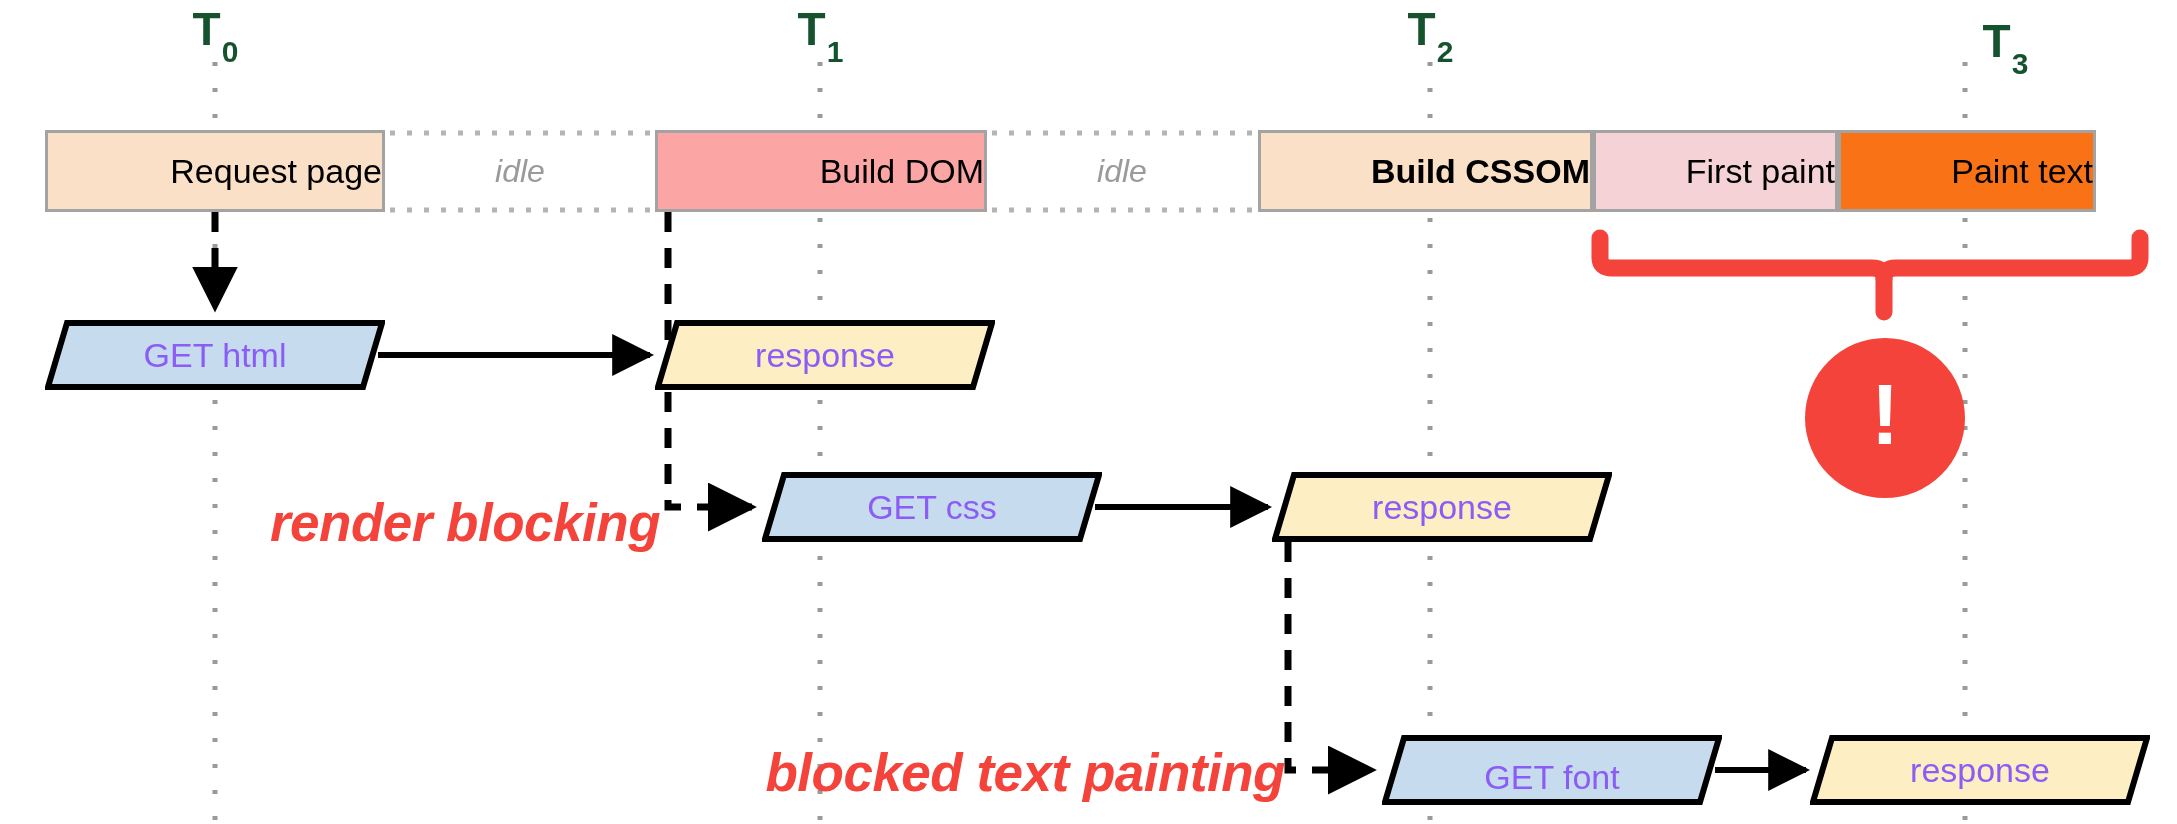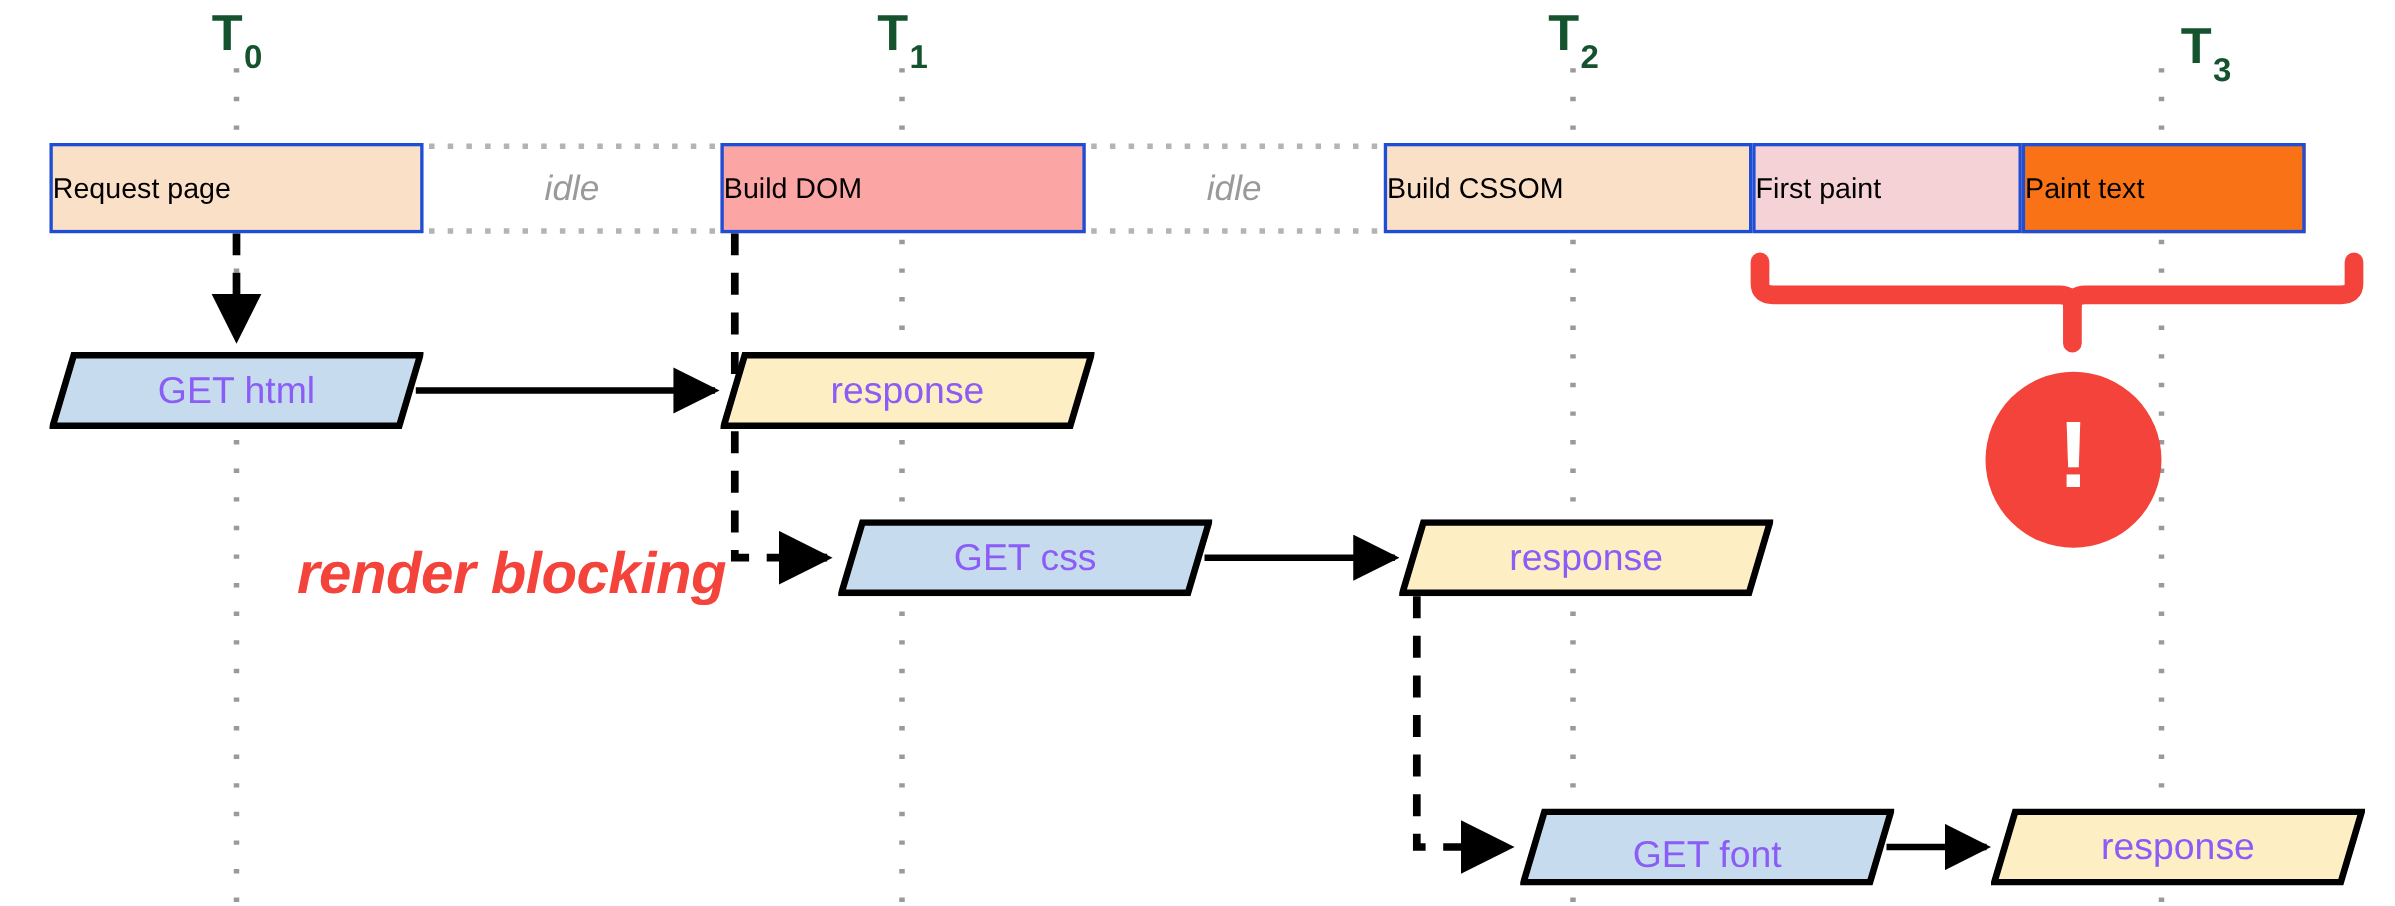--- a/index.html
+++ b/index.html
@@ -39,26 +39,26 @@
     font-size: 30px;
     vertical-align: sub;
     position: relative;
     top: 7px;
     left: 1px;
   }
   
   .phase-box {
     position: absolute;
     box-sizing: border-box;
-    border: 3px solid #1d4ed8;
+    border: 3px solid #a3a3a3;
     display: flex;
     align-items: center;
-    justify-content: flex-start;
-    font-family: "Liberation Sans", sans-serif;
-    font-size: 26px;
+    justify-content: flex-end;
+    font-family: "Liberation Sans", sans-serif;
+    font-size: 34px;
     color: #000000;
     white-space: nowrap;
   }
   .phase-box.joined-left { border-left-width: 3px; }
   
   .idle-label {
     position: absolute;
     font-family: "Liberation Sans", sans-serif;
     font-style: italic;
     font-size: 32px;
@@ -176,21 +176,21 @@
   </div>
 
   <div class="phase-box" style="left:45px; top:130px; width:340px; height:82px; background:#fbe0c8;">
     <span>Request page</span>
   </div>
 
   <div class="phase-box" style="left:655px; top:130px; width:332px; height:82px; background:#fca5a5;">
     <span>Build DOM</span>
   </div>
 
-  <div class="phase-box" style="left:1258px; top:130px; width:335px; height:82px; background:#fbe0c8;">
+  <div class="phase-box" style="left:1258px; top:130px; width:335px; height:82px; background:#fbe0c8;font-weight:bold;">
     <span>Build CSSOM</span>
   </div>
 
   <div class="phase-box joined-left" style="left:1593px; top:130px; width:245px; height:82px; background:#f4d2d6;">
     <span>First paint</span>
   </div>
 
   <div class="phase-box joined-left" style="left:1838px; top:130px; width:258px; height:82px; background:#f97316;">
     <span>Paint text</span>
   </div>
@@ -234,18 +234,19 @@
   </div>
 
   <div class="para" style="left:1810px; top:735px; width:340px; height:70px;">
     <svg width="340" height="70" viewBox="0 0 340 70" xmlns="http://www.w3.org/2000/svg">
       <polygon points="22,3 337,3 318,67 3,67" fill="#fdeec4" stroke="#000000" stroke-width="6" stroke-linejoin="miter"></polygon>
     </svg>
     <span class="para-text">response</span>
   </div>
 
   <div class="red-note" style="left:660px; top:522px;">render blocking</div>
+  <div class="red-note" style="left:1285px; top:772px;">blocked text painting</div>
 
   <div class="warn-badge" style="left:1805px; top:338px; width:160px; height:160px;">
     <span>!</span>
   </div>
 
 </div>
 
 </body></html>

